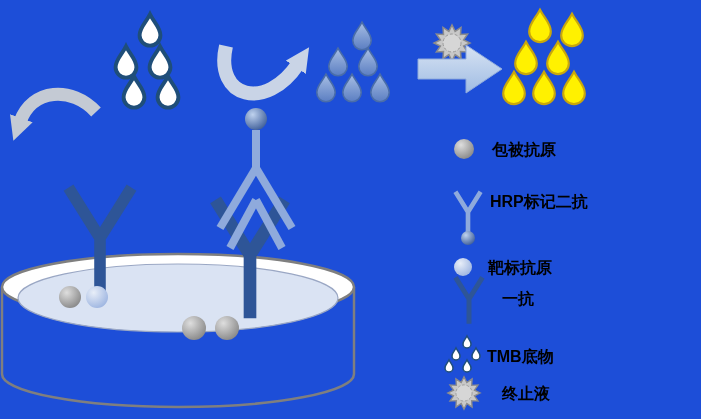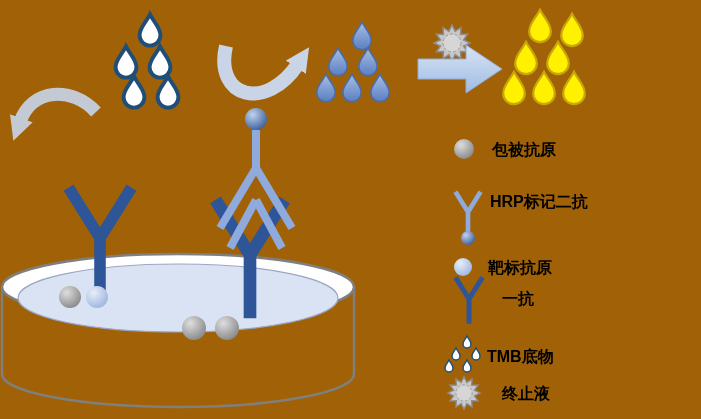--- a/index.html
+++ b/index.html
@@ -1,16 +1,16 @@
 <!DOCTYPE html>
 <html><head>
 <meta charset="utf-8">
 <style>
   html,body{margin:0;padding:0;background:#ffffff;}
-  #stage{position:relative;width:701px;height:419px;background:#a16207;overflow:hidden;
+  #stage{position:relative;width:701px;height:419px;background:#1d4ed8;overflow:hidden;
          font-family:"Liberation Sans",sans-serif;}
   svg{position:absolute;left:0;top:0;}
   .drop-outline{fill:#ffffff;stroke:#1F4E79;stroke-width:3;}
   .drop-blue{fill:url(#gradDropBlue);stroke:#4A6DA8;stroke-width:1.4;}
   .drop-yellow{fill:#FFF100;stroke:#C9A70B;stroke-width:1.6;}
   .antibody-dark{stroke:#2E5597;stroke-width:11;fill:none;stroke-linejoin:round;}
   .antibody-light{stroke:#8FAADC;stroke-width:11;fill:none;stroke-linejoin:round;}
   .sec-line{stroke:#8FAADC;stroke-width:8;fill:none;}
   .dish-line{stroke:#7F7F7F;stroke-width:2.5;fill:none;}
   .dish-top{stroke:#7F7F7F;stroke-width:2.5;fill:#ffffff;}

